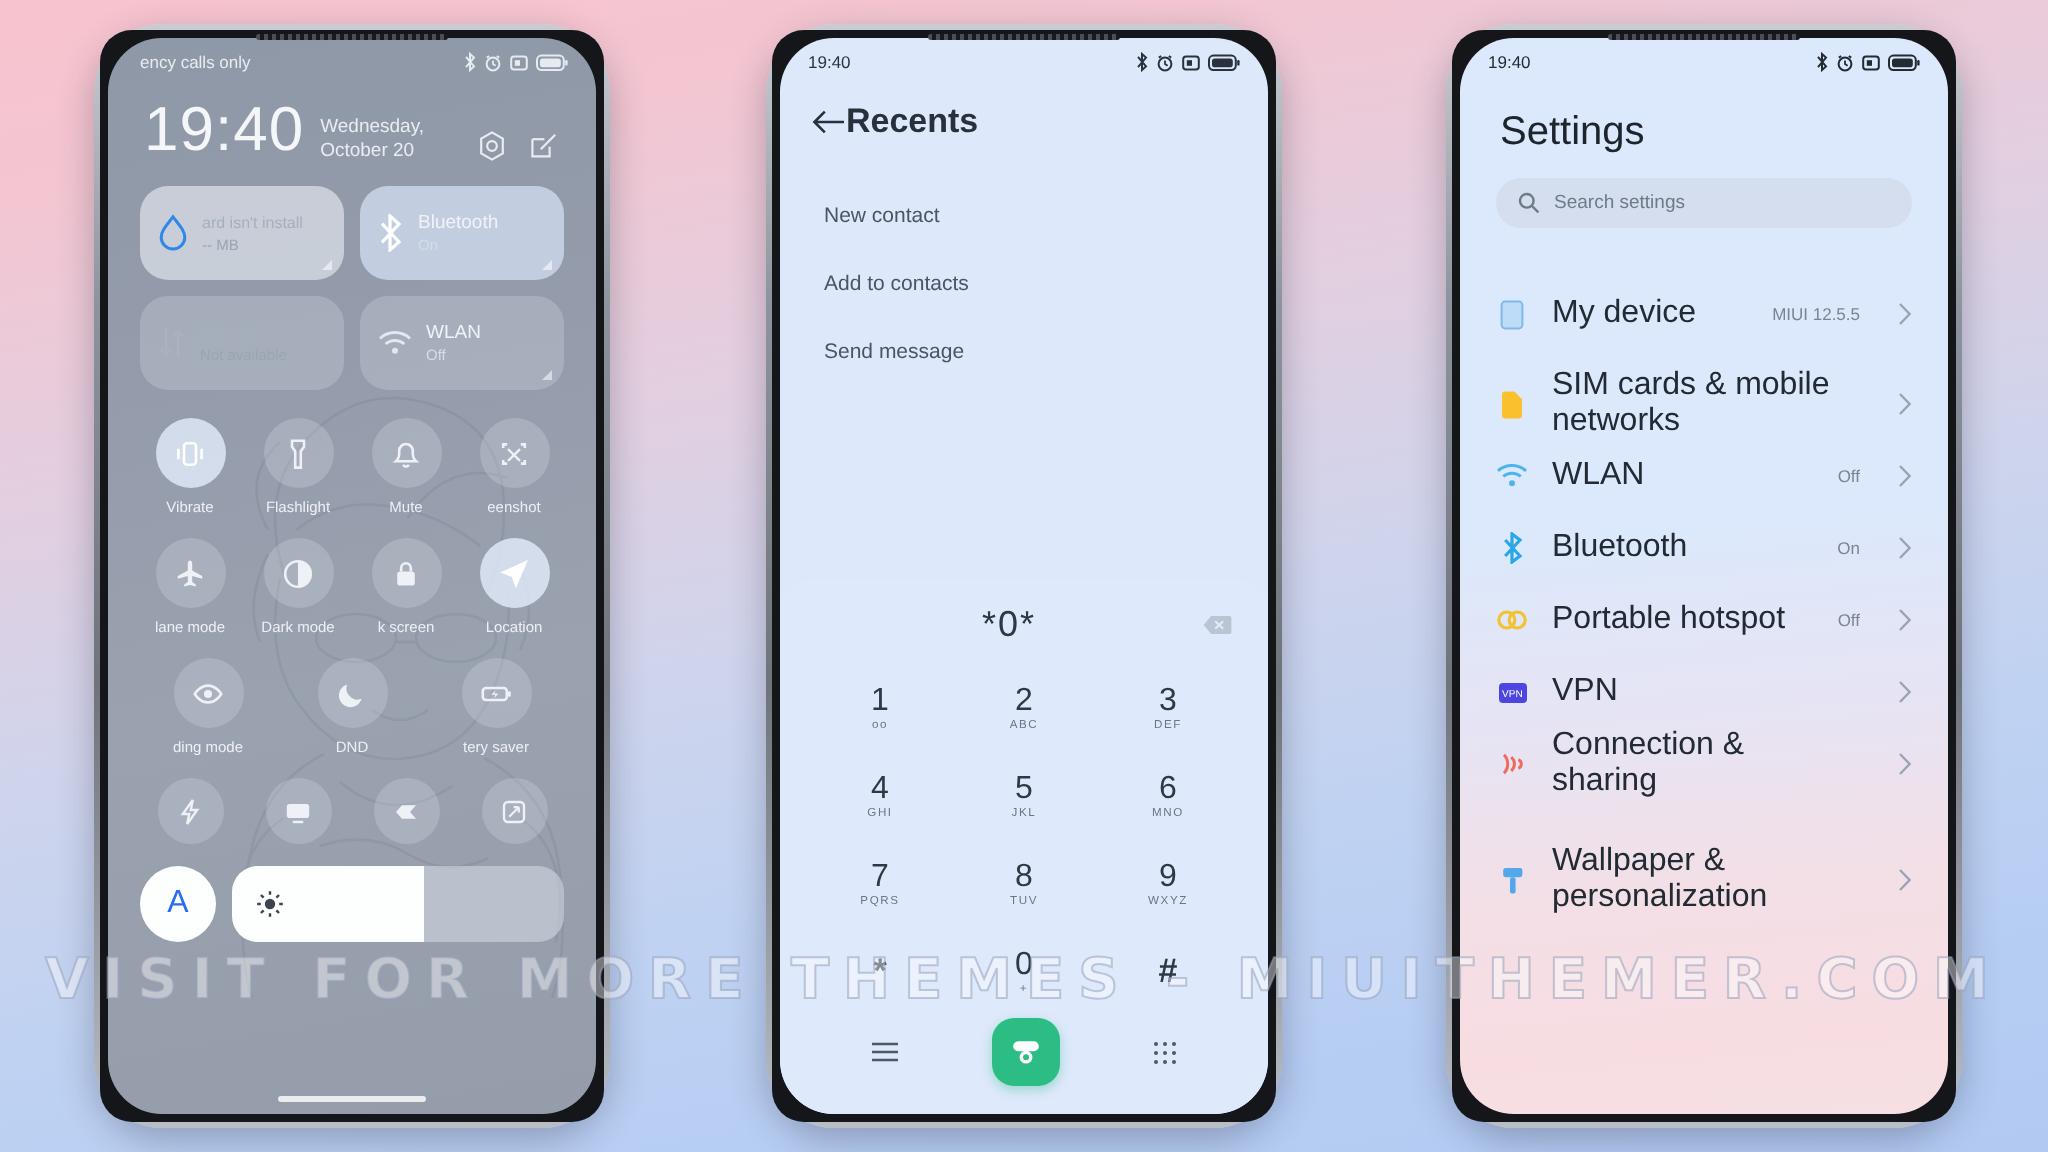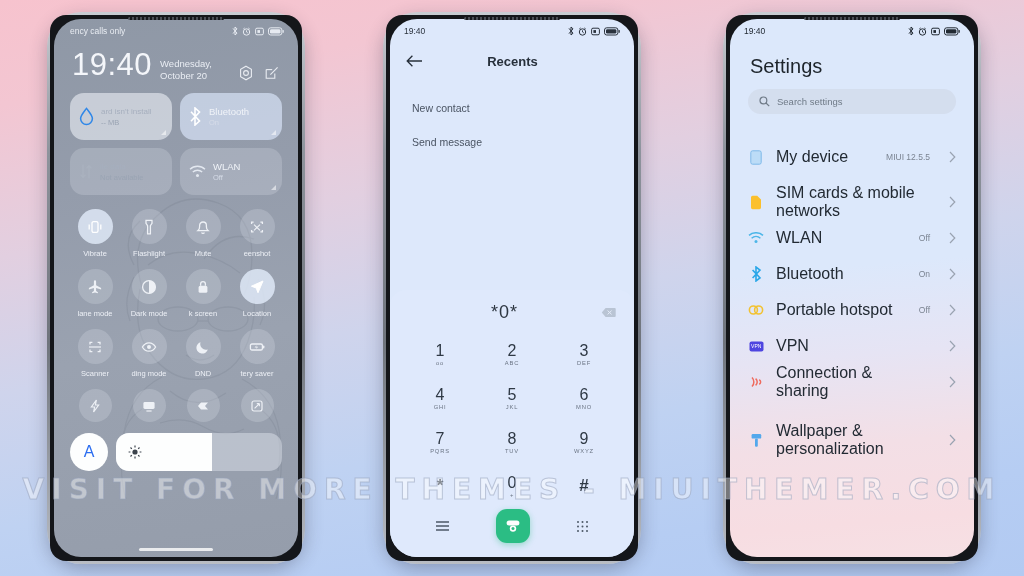--- a/index.html
+++ b/index.html
@@ -107,21 +107,21 @@
   .bright-fill svg{ position:absolute; left:12px; top:50%; transform:translateY(-50%); }
   .homebar{
     position:absolute; bottom:6px; left:50%; transform:translateX(-50%);
     width:74px;height:3px;border-radius:2px;background:rgba(255,255,255,.80); z-index:10;
   }
 
   
   #scr2{ background:#dde8fb; color:#2b3440; display:flex; flex-direction:column;}
   #scr2 .statusbar{ color:#2a323d; }
   .dial-head{ display:flex; align-items:center; padding:4px 16px 0 16px; height:32px;}
-  .dial-title{ flex:1; text-align:center; font-size:13px; font-weight:600; color:#27303b; margin-right:16px;}
+  .dial-title{ flex:1; text-align:left; font-size:17px; font-weight:600; color:#27303b; margin-right:16px;}
   .recent-list{ padding:16px 22px 0 22px; }
   .recent-item{ font-size:10.5px; color:#4a5463; padding:11px 0; }
   .dial-pad{
     margin-top:auto; background:#dfe9fc; border-radius:16px 16px 0 0;
     padding-bottom:4px;
   }
   .dial-display{ display:flex; align-items:center; padding:12px 18px 6px 18px;}
   .dial-number{ flex:1; text-align:center; font-size:18px; letter-spacing:1px; color:#2e3742; font-weight:400;}
   .keys{ display:grid; grid-template-columns:repeat(3,1fr); row-gap:2px; padding:4px 14px 0 14px;}
   .key{ height:42px; display:flex; flex-direction:column; align-items:center; justify-content:center; }
@@ -368,29 +368,20 @@
                 </svg>
           </div>
           <span class="tlabel">Location</span>
         </div>
       </div>
 
       <div class="tile-row">
         <div class="tile-cell">
           <div class="tcirc">
             <svg width="18" height="18" viewBox="0 0 18 18">
-                  <path d="M4 6.6V4.4h2.4 M11.6 4.4H14v2.2 M14 11.4v2.2h-2.4 M6.4 13.6H4v-2.2" fill="none" stroke="#eef1f6" stroke-width="1.3"></path>
-                  <path d="M3 9h12" stroke="#eef1f6" stroke-width="1.2"></path>
-                </svg>
-          </div>
-          <span class="tlabel">Scanner</span>
-        </div>
-        <div class="tile-cell">
-          <div class="tcirc">
-            <svg width="18" height="18" viewBox="0 0 18 18">
                   <path d="M2.4 9S4.8 4.8 9 4.8 15.6 9 15.6 9 13.2 13.2 9 13.2 2.4 9 2.4 9Z" fill="none" stroke="#eef1f6" stroke-width="1.3"></path>
                   <circle cx="9" cy="9" r="2" fill="#eef1f6"></circle>
                 </svg>
           </div>
           <span class="tlabel">ding mode</span>
         </div>
         <div class="tile-cell">
           <div class="tcirc">
             <svg width="18" height="18" viewBox="0 0 18 18">
                   <path d="M13.8 11.4A5.6 5.6 0 0 1 6.6 4.2 5.8 5.8 0 1 0 13.8 11.4Z" fill="#eef1f6"></path>
@@ -492,20 +483,21 @@
 
     <div class="dial-head">
       <svg width="17" height="14" viewBox="0 0 17 14">
             <path d="M16 7H1.6 M6.4 1.8 1.2 7l5.2 5.2" fill="none" stroke="#27303b" stroke-width="1.3"></path>
           </svg>
       <div class="dial-title">Recents</div>
     </div>
 
     <div class="recent-list">
       <div class="recent-item">New contact</div>
+      <div class="recent-item">Add to contacts</div>
       <div class="recent-item">Send message</div>
     </div>
 
     <div class="dial-pad">
       <div class="dial-display">
         <div class="dial-number">*0*</div>
         <svg width="15" height="11" viewBox="0 0 15 11">
               <path d="M4.6 1h9.2a.9.9 0 0 1 .9.9v7.2a.9.9 0 0 1-.9.9H4.6L.8 5.5Z" fill="#b9c4d4"></path>
               <path d="M6.6 3.6 10.6 7.4 M10.6 3.6 6.6 7.4" stroke="#e4ecf9" stroke-width="1"></path>
             </svg>

